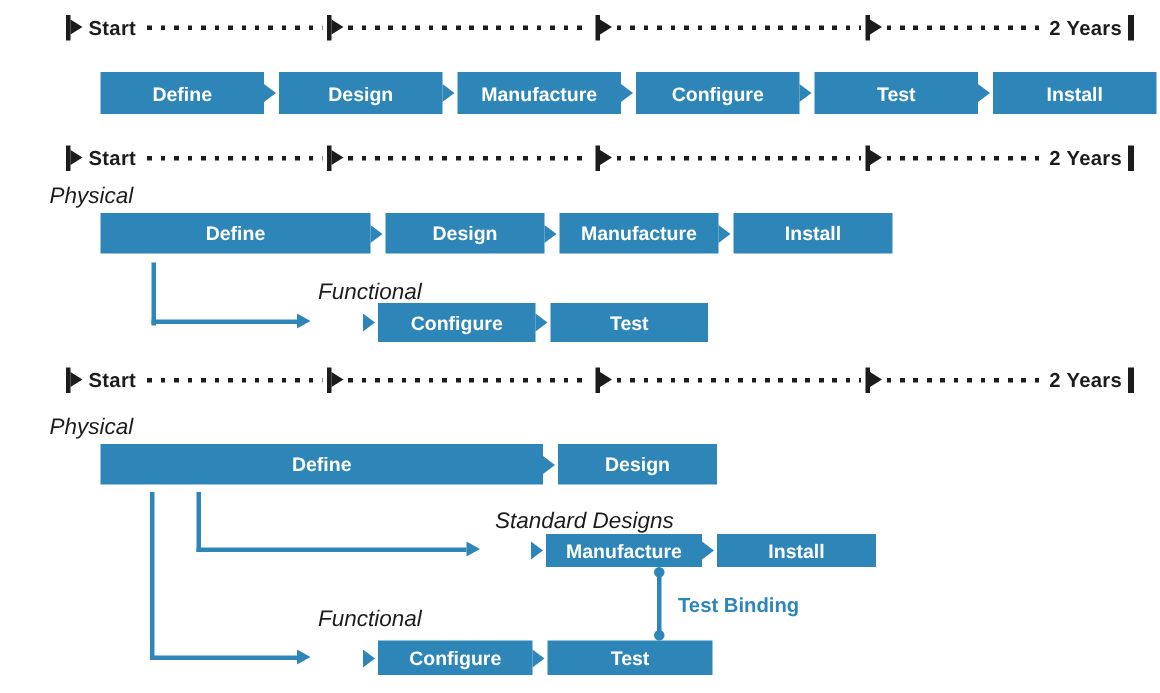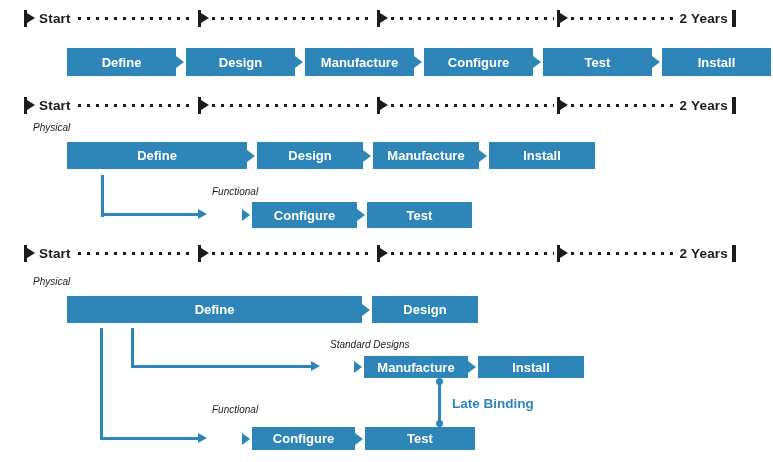--- a/index.html
+++ b/index.html
@@ -6,39 +6,39 @@
     --accent:#2E86B8;
     --ink:#1C1C1C;
   }
   html,body{margin:0;padding:0;background:#fff;}
   .canvas{
     position:relative;width:773px;height:462px;background:#fff;overflow:hidden;
     font-family:"Liberation Sans", sans-serif;color:var(--ink);
   }
 
   
-  .timeline{position:absolute;left:24px;width:712px;height:20px;display:flex;align-items:center;}
+  .timeline{position:absolute;left:44px;width:712px;height:20px;display:flex;align-items:center;}
   .tl-marker{display:inline-flex;align-items:center;flex:0 0 auto;}
   .tl-marker .mbar{width:3px;height:17px;background:var(--ink);}
   .tl-marker .mtri{width:0;height:0;border-left:8px solid var(--ink);border-top:5.5px solid transparent;border-bottom:5.5px solid transparent;}
   .tl-label{flex:0 0 auto;font-weight:700;font-size:13.5px;margin:0 4px;letter-spacing:.2px;white-space:nowrap;}
   .dots{height:3px;margin:0 3px;background-image:repeating-linear-gradient(to right,var(--ink) 0 3px,transparent 3px 9px);}
   .tl-endbar{flex:0 0 auto;width:4px;height:17px;background:var(--ink);}
 
   
   .prow{position:absolute;display:flex;align-items:stretch;margin-left:32px;}
   .pbox{background:var(--accent);color:#fff;font-weight:700;font-size:13px;
         display:flex;align-items:center;justify-content:center;white-space:nowrap;flex:0 0 auto;}
   .chev{position:relative;flex:0 0 auto;width:10px;}
   .chev::after{content:"";position:absolute;left:0;top:50%;transform:translateY(-50%);
         width:0;height:0;border-left:8px solid var(--accent);
         border-top:6px solid transparent;border-bottom:6px solid transparent;}
 
   
-  .slabel{position:absolute;font-style:italic;font-size:10px;color:var(--ink);white-space:nowrap;}
+  .slabel{position:absolute;font-style:italic;font-size:15px;color:var(--ink);white-space:nowrap;}
 
   
   .vline{position:absolute;width:3px;background:var(--accent);}
   .hline{position:absolute;height:3px;background:var(--accent);}
   .ahead{position:absolute;width:0;height:0;border-left:9px solid var(--accent);
          border-top:5.5px solid transparent;border-bottom:5.5px solid transparent;}
   .dot{position:absolute;width:7px;height:7px;border-radius:50%;background:var(--accent);}
   .lb-text{position:absolute;font-weight:700;font-size:13.5px;color:var(--accent);white-space:nowrap;}
 </style>
 </head>
@@ -184,21 +184,21 @@
   <div class="prow" style="left:322px;top:356px;height:22px;">
     <div class="chev"></div>
     <div class="pbox" style="width:104px;">Manufacture</div>
     <div class="chev"></div>
     <div class="pbox" style="width:106px;">Install</div>
   </div>
 
   <div class="dot" style="left:436px;top:378px;"></div>
   <div class="vline" style="left:438px;top:384px;height:37px;"></div>
   <div class="dot" style="left:436px;top:420px;"></div>
-  <div class="lb-text" style="left:452px;top:396px;">Late Binding</div>
+  <div class="lb-text" style="left:452px;top:396px;">Test Binding</div>
 
   <div class="slabel" style="left:212px;top:404px;">Functional</div>
 
   <div class="prow" style="left:210px;top:427px;height:23px;">
     <div class="chev"></div>
     <div class="pbox" style="width:103px;">Configure</div>
     <div class="chev"></div>
     <div class="pbox" style="width:110px;">Test</div>
   </div>
 

